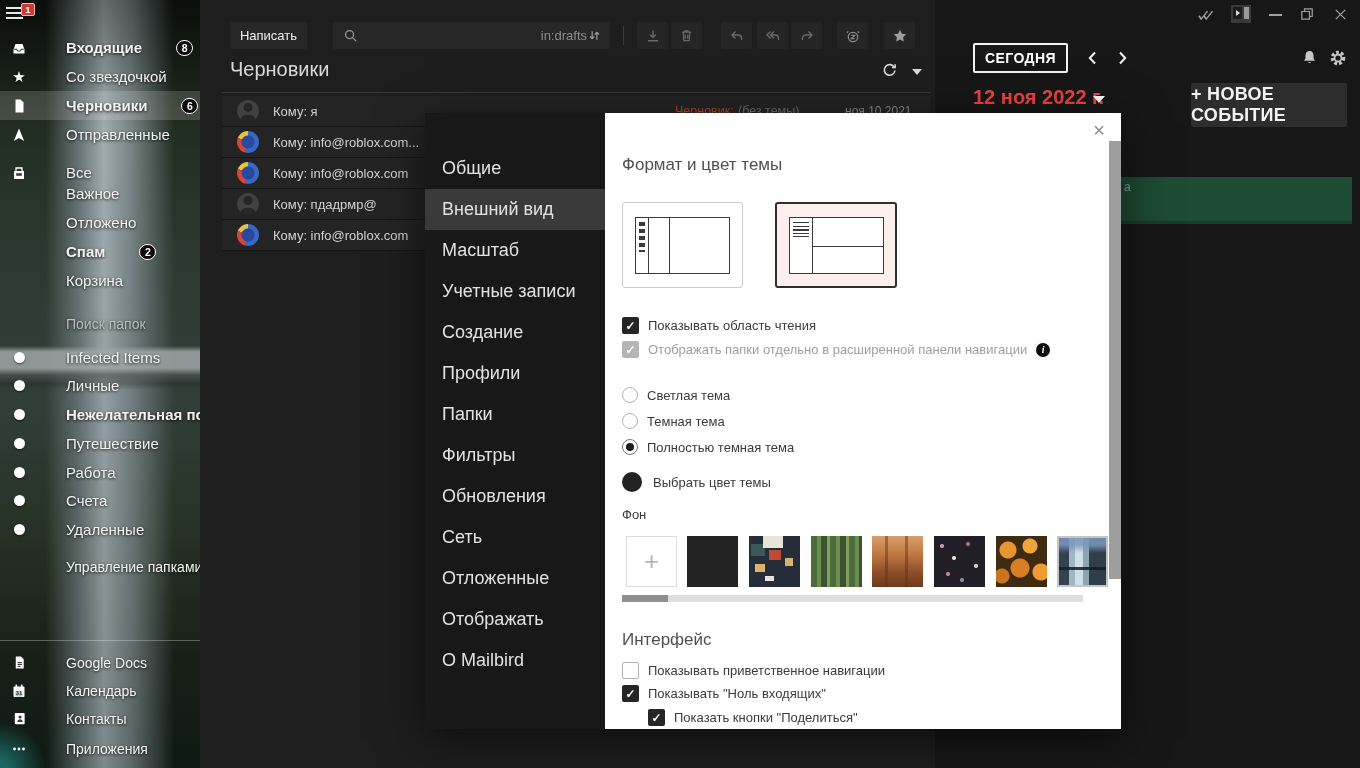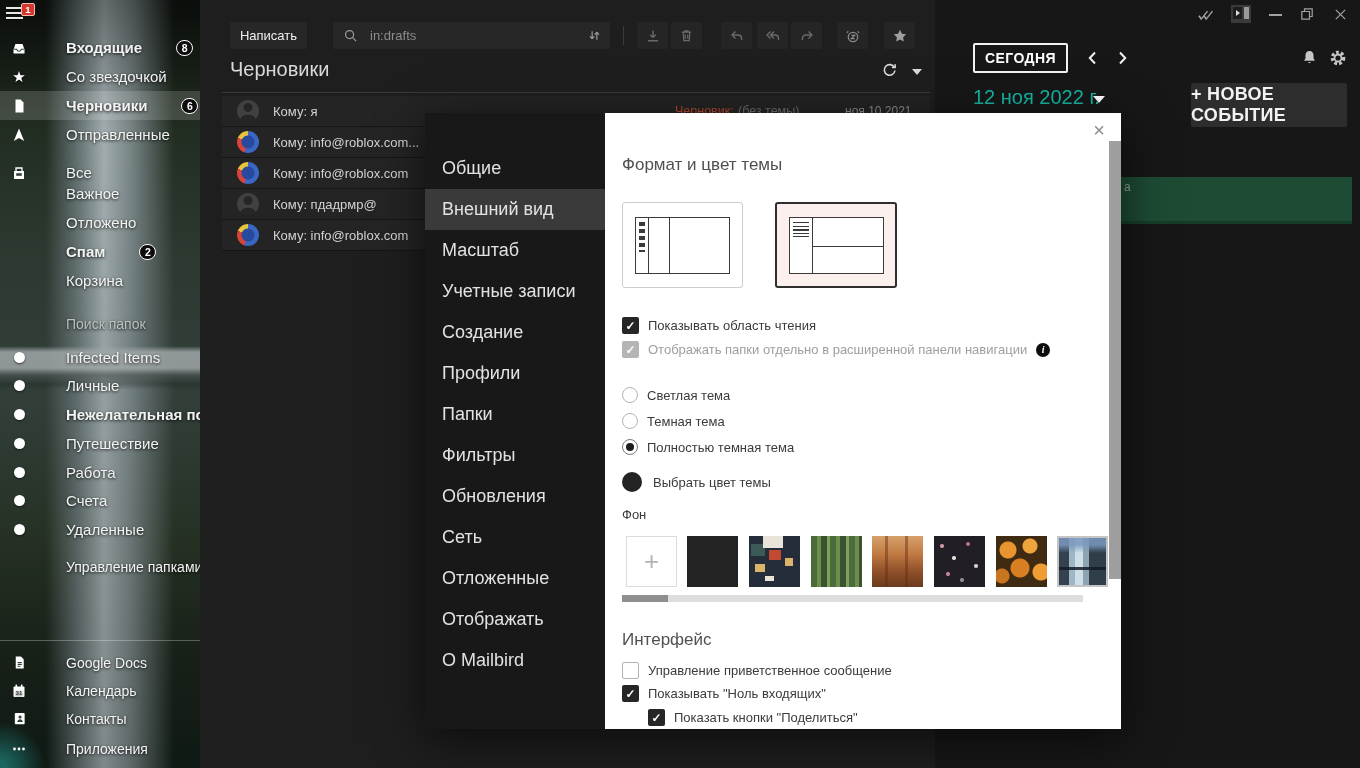--- a/index.html
+++ b/index.html
@@ -25,21 +25,21 @@
   .sb-muted { color:#b9c2bd; font-size:14px; }
   .sb-small { font-size:14px; }
   .sb-divider { position:absolute; left:0; top:640px; width:200px; height:1px; background:rgba(255,255,255,.28); }
   #hamburger { position:absolute; left:6px; top:7px; width:17px; color:#e8e8e8; }
   #hamburger div { height:2px; background:currentColor; margin-bottom:3px; box-shadow:0 1px 1px rgba(0,0,0,.6); }
   #menu-badge { position:absolute; left:21px; top:3px; min-width:14px; height:13px; background:#d3382e; border:1px solid #f0b9b4; border-radius:2px; color:#fff; font-size:9.5px; font-weight:bold; display:flex; align-items:center; justify-content:center; padding:0 2px; }
 
   
   #mail { position:absolute; left:200px; top:0; width:735px; height:768px; background:#1e1e1e; }
   .btn-compose { position:absolute; left:30px; top:22px; width:77px; height:27px; background:#272727; border-radius:2px; color:#f0f0f0; font-size:13px; display:flex; align-items:center; justify-content:center; }
-  .searchbar { position:absolute; left:133px; top:22px; width:277px; height:27px; background:#272727; border-radius:2px; display:flex; align-items:center; color:#8d8d8d; }
+  .searchbar { position:absolute; left:133px; top:22px; width:277px; height:27px; background:#272727; border-radius:2px; display:flex; align-items:center; color:#8d8d8d;text-align:right; }
   .searchbar .q { margin-left:10px; margin-right:12px; color:#9a9a9a; }
   .searchbar .val { font-size:13px; color:#8d8d8d; flex:1; }
   .searchbar .sort { margin-right:8px; color:#9a9a9a; }
   .tb-sep { position:absolute; left:423px; top:26px; width:1px; height:19px; background:#3b3b3b; }
   .ibtn { position:absolute; top:22px; width:31px; height:27px; background:#252525; border-radius:2px; display:flex; align-items:center; justify-content:center; color:#6a6a6a; }
   .list-title { position:absolute; left:30px; top:58px; font-size:20px; color:#d9d9d9; }
   .refresh { position:absolute; left:681px; top:62px; color:#d9d9d9; }
   .caret-dd { position:absolute; left:712px; top:69px; width:0; height:0; border-left:5px solid transparent; border-right:5px solid transparent; border-top:6px solid #d9d9d9; }
   .list-divider { position:absolute; left:22px; top:92px; width:708px; height:1px; background:#3a3a3a; }
   .msg { position:absolute; left:22px; width:708px; height:31px; background:#242424; border-bottom:1px solid #161616; display:flex; align-items:center; }
@@ -49,21 +49,21 @@
   .msg .to { font-size:13px; color:#d2d2d2; }
   .msg .red { position:absolute; left:453px; font-size:12.5px; color:#b7472f; }
   .msg .gray-snip { position:absolute; left:516px; font-size:12.5px; color:#6f6f6f; }
   .msg .date { position:absolute; left:623px; font-size:12px; color:#8d8d8d; }
   .list-scroll-thumb { position:absolute; left:745px; top:95px; width:4px; height:17px; background:#9c9c9c; }
 
   
   #calendar { position:absolute; left:935px; top:0; width:425px; height:768px; background:#171717; }
   .tb-ic { position:absolute; color:#a2a2a2; }
   .btn-today { position:absolute; left:38px; top:43px; width:95px; height:30px; border:2px solid #f2f2f2; border-radius:2px; color:#fff; font-size:14px; font-weight:bold; letter-spacing:.4px; display:flex; align-items:center; justify-content:center; }
-  .cal-date { position:absolute; left:38px; top:86px; font-size:20px; color:#14b8a6; }
+  .cal-date { position:absolute; left:38px; top:86px; font-size:20px; color:#ef4444;font-weight:bold; }
   .cal-date-caret { position:absolute; left:158px; top:96px; width:0; height:0; border-left:6px solid transparent; border-right:6px solid transparent; border-top:7px solid #fff; }
   .btn-new-event { position:absolute; left:256px; top:83px; width:156px; height:44px; background:#2d2d2d; border-radius:2px; color:#f2f2f2; font-size:18px; font-weight:bold; letter-spacing:.3px; display:flex; align-items:center; justify-content:center; }
   .event-bar { position:absolute; left:186px; top:177px; width:231px; height:47px; background:#1d4b34; border-bottom:3px solid #163d2a; color:#8fa79a; font-size:12px; padding:3px 0 0 3px; }
   .panel-toggle { width:20px; height:18px; background:#3a3a3a; display:flex; padding:2px; }
   .panel-toggle .l { width:9px; height:12px; background:#1d1d1d; display:flex; align-items:center; justify-content:center; }
   .panel-toggle .l i { width:0; height:0; border-top:3px solid transparent; border-bottom:3px solid transparent; border-left:4px solid #dcdcdc; }
   .panel-toggle .r { width:5px; height:12px; background:#9a9a9a; margin-left:2px; }
 
   
   #dialog { position:absolute; left:425px; top:113px; width:696px; height:616px; display:flex; box-shadow:0 10px 44px rgba(0,0,0,.6); }
@@ -515,21 +515,21 @@
     <div class="thumb waterfall" style="left:452px"></div>
 
     <div class="hscroll">
         <div class="hthumb"></div>
       </div>
 
     <div class="sec-title" style="top:517px">Интерфейс</div>
 
     <div class="cbrow" style="top:549px">
       <span class="cb off"></span>
-      <span>Управление приветственное сообщение</span>
+      <span>Показывать приветственное навигации</span>
     </div>
     <div class="cbrow" style="top:572px">
       <span class="cb on">✓</span>
       <span>Показывать "Ноль входящих"</span>
     </div>
     <div class="cbrow" style="top:596px;left:43px">
       <span class="cb on">✓</span>
       <span>Показать кнопки "Поделиться"</span>
     </div>
 

